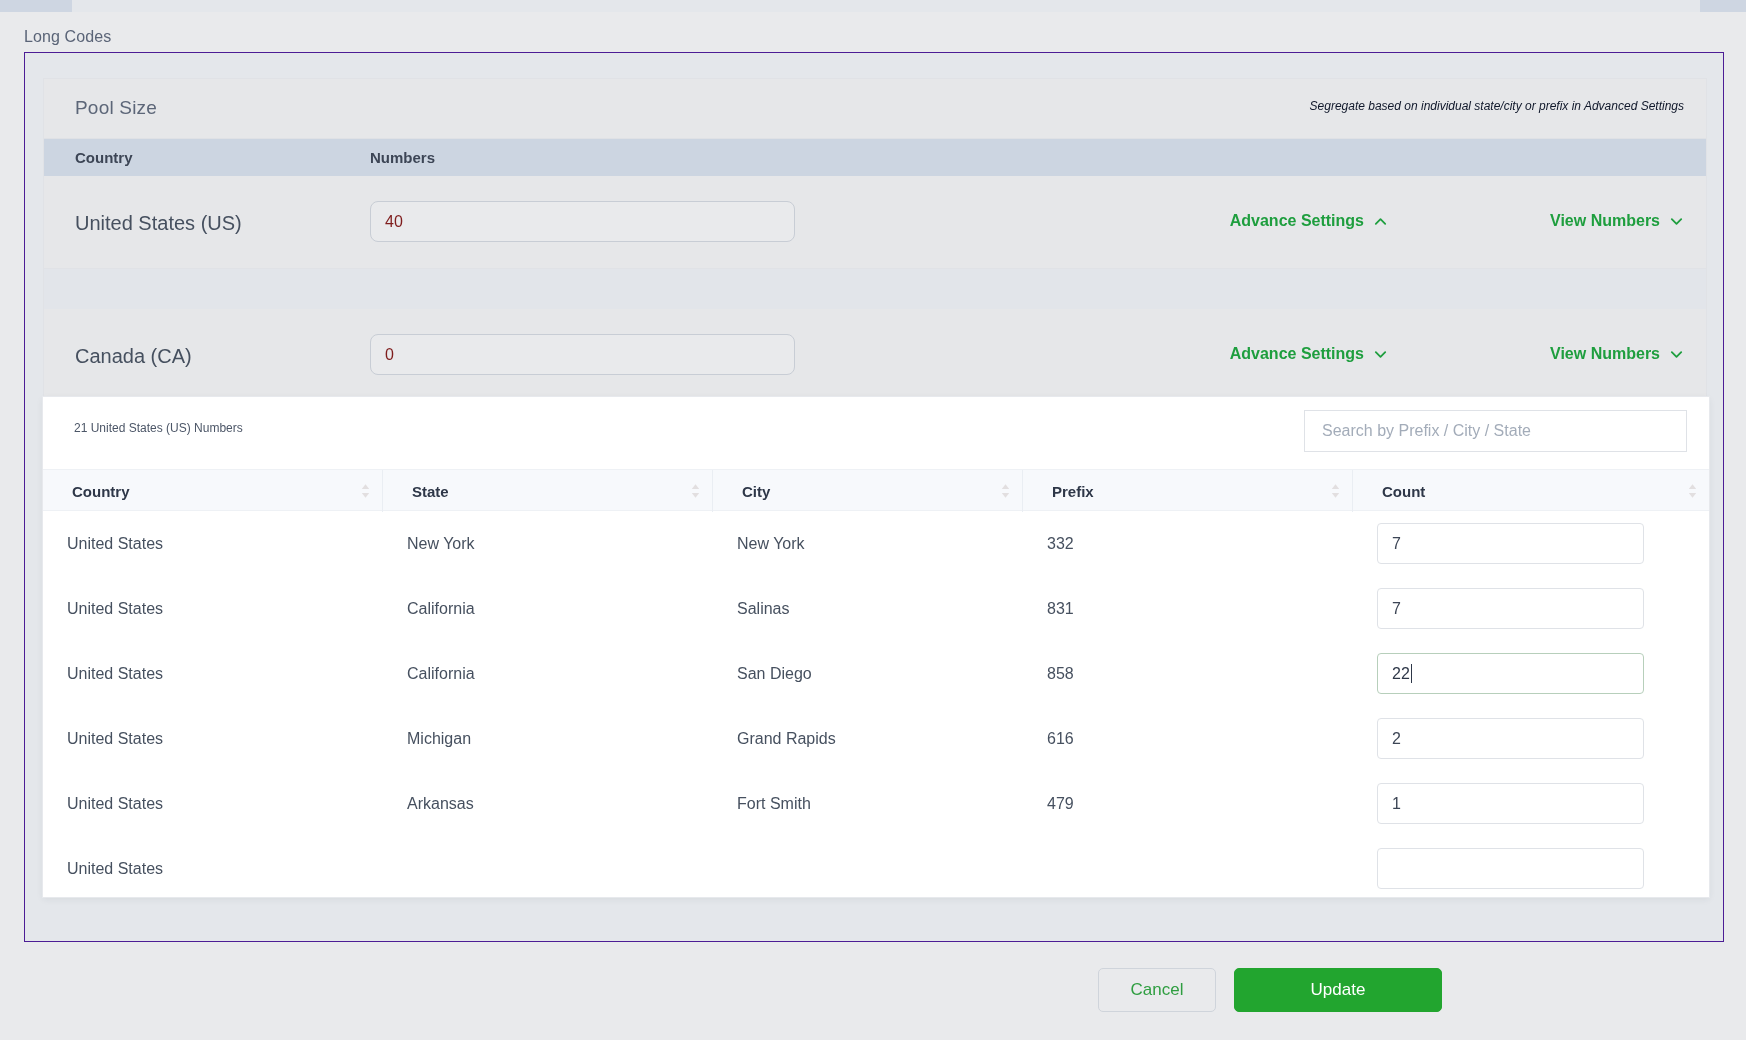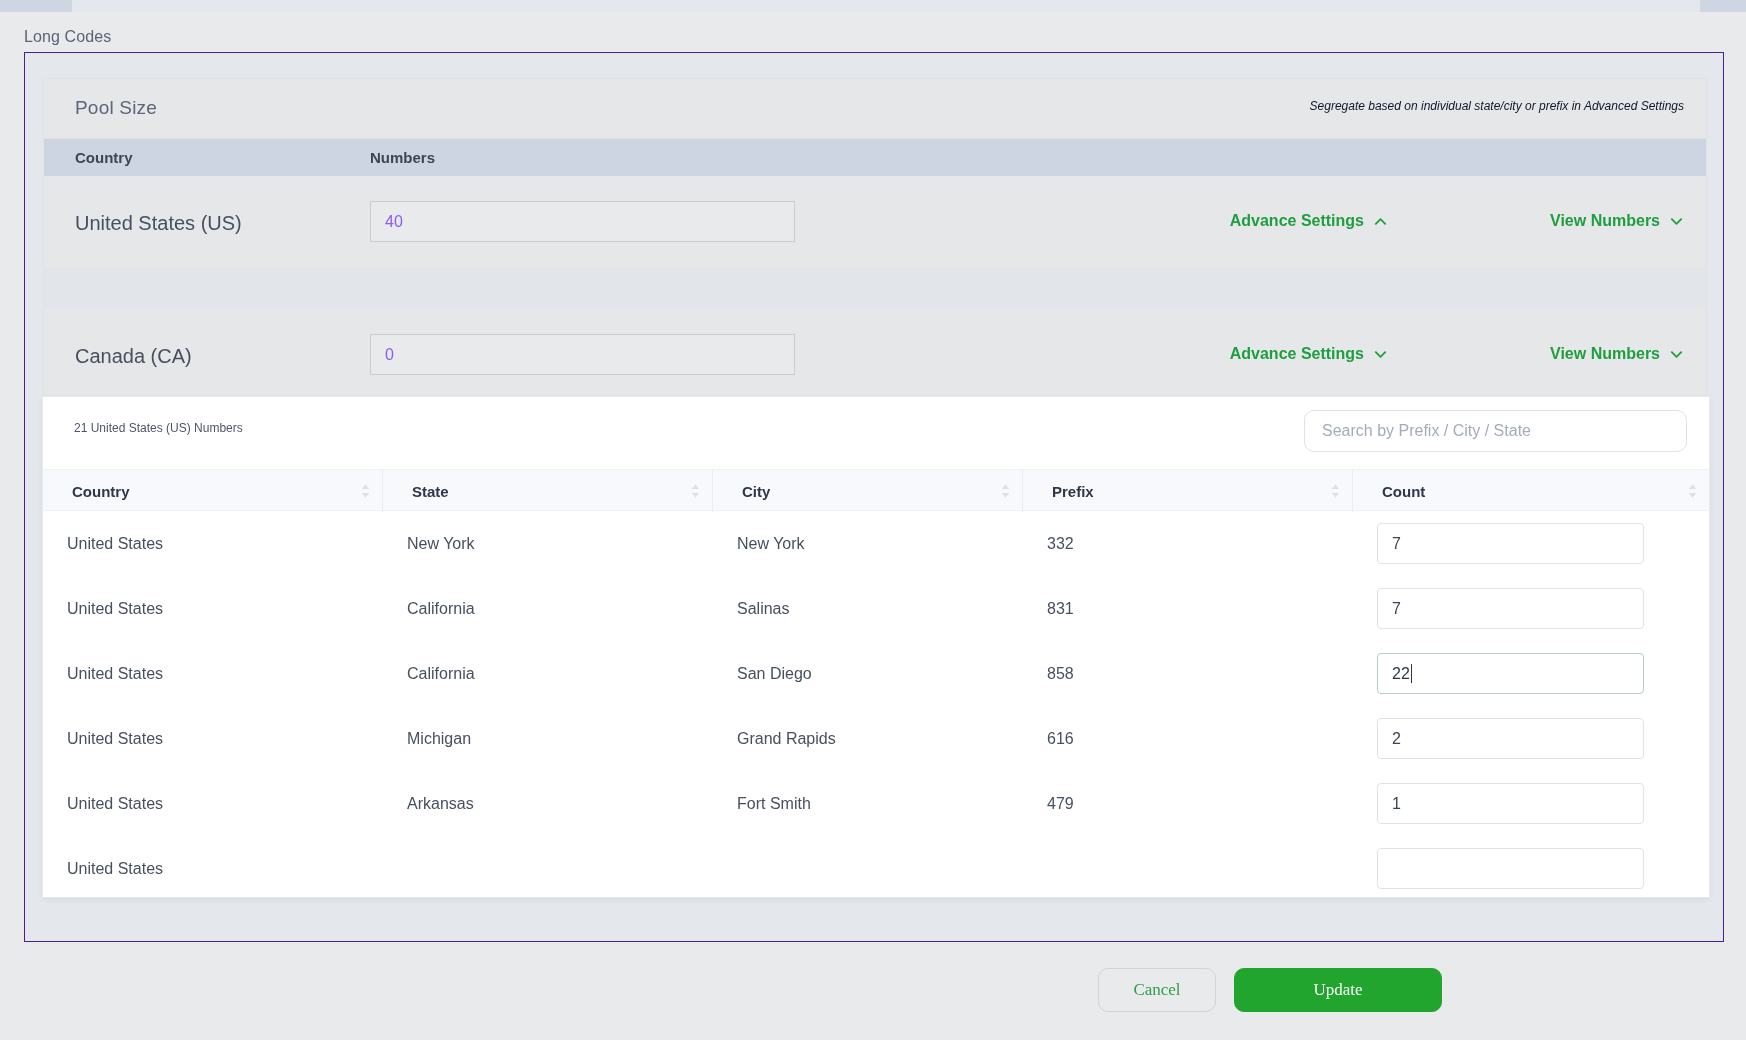--- a/index.html
+++ b/index.html
@@ -124,25 +124,25 @@
     font-size: 20px;
     color: #46505f;
   }
   .num-input {
     position: absolute;
     left: 326px;
     top: 25px;
     width: 425px;
     height: 41px;
     border: 1px solid #c8cdd5;
-    border-radius: 0;
+    border-radius: 8px;
     background: #e9eaec;
     font-family: "Liberation Sans", sans-serif;
     font-size: 16px;
-    color: #8b5cf6;
+    color: #7f1d1d;
     padding: 0 14px;
     outline: none;
   }
 
   .link-group {
     position: absolute;
     top: 36px;
     display: flex;
     align-items: center;
     gap: 9px;
@@ -186,21 +186,21 @@
     font-size: 12px;
     color: #4c5667;
   }
   .np-search {
     position: absolute;
     right: 22px;
     top: 13px;
     width: 383px;
     height: 42px;
     border: 1px solid #dfe2e7;
-    border-radius: 10px;
+    border-radius: 0;
     background: #fff;
     font-family: "Liberation Sans", sans-serif;
     font-size: 16px;
     color: #3c4555;
     padding: 0 17px;
     outline: none;
   }
   .np-search::placeholder { color: #a3acb9; }
 
   .np-thead {
@@ -302,23 +302,23 @@
   
   .actions {
     position: absolute;
     top: 968px;
     right: 24px;
     display: flex;
     align-items: center;
     gap: 18px;
   }
   .btn {
-    font-family: Liberation Serif, serif;
+    font-family: Liberation Sans, sans-serif;
     font-size: 17px;
-    border-radius: 10px;
+    border-radius: 5px;
     cursor: pointer;
     outline: none;
   }
   .btn-cancel {
     width: 118px;
     height: 44px;
     background: #e9eaec;
     border: 1px solid #cfd4db;
     color: #2f9e41;
   }

